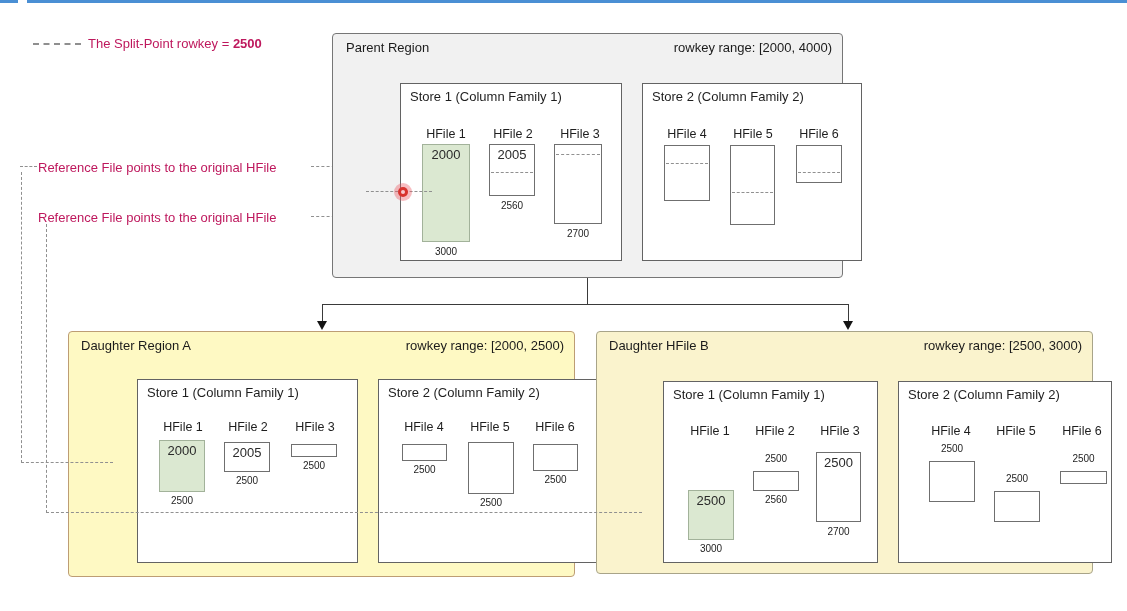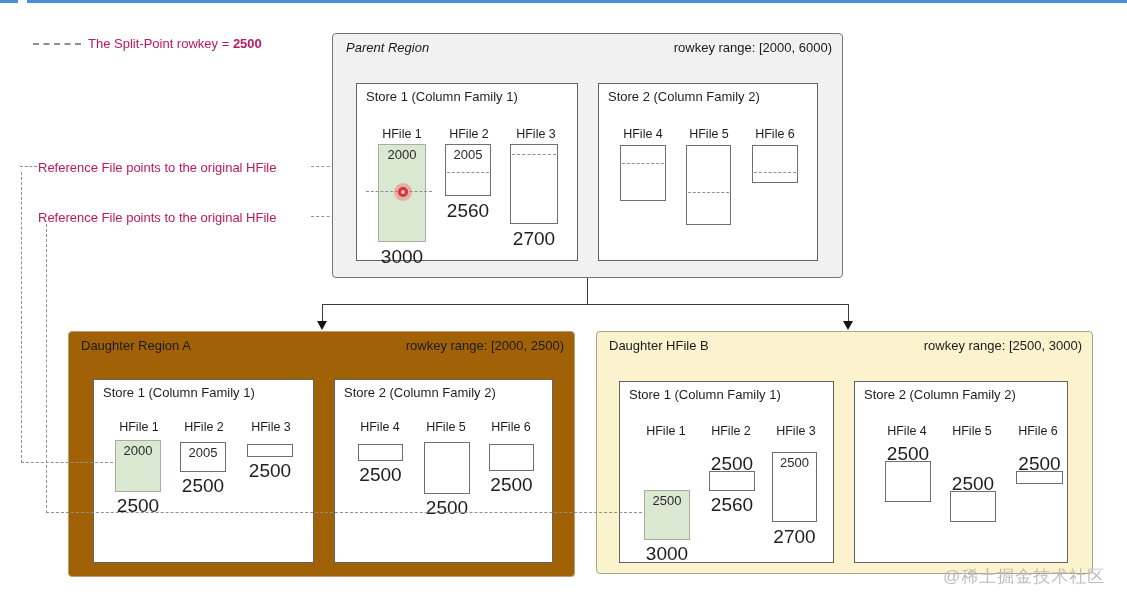--- a/index.html
+++ b/index.html
@@ -20,28 +20,28 @@
 
   .solid-v { width:0; border-left:1.5px solid #3a3a3a; }
   .solid-h { height:0; border-top:1.5px solid #3a3a3a; }
   .arrow-right { width:0; height:0; border-top:5px solid transparent; border-bottom:5px solid transparent; border-left:9px solid #141414; }
   .arrow-down { width:0; height:0; border-left:5px solid transparent; border-right:5px solid transparent; border-top:9px solid #141414; }
 
   .region { border-radius:4px; }
   .region-title { font-size:13px; color:#1b1b1b; white-space:nowrap; }
   .region-range { font-size:13px; color:#1b1b1b; white-space:nowrap; }
 
-  .store { background:#ffffff; border:1.5px solid #636363; }
+  .store { background:#ffffff; border:1.5px solid #636363;margin-left:44px; }
   .store-title { position:absolute; left:9px; top:5px; font-size:13px; white-space:nowrap; }
 
   .hlabel { font-size:12.5px; text-align:center; white-space:nowrap; }
   .hfile-box { background:#ffffff; border:1.4px solid #6f6f6f; }
   .hfile-box.green { background:#dbe8d1; border-color:#a2b29a; }
   .in-num { position:absolute; top:2px; left:0; right:0; text-align:center; font-size:13px; color:#2a2a2a; }
-  .num { font-size:19px; text-align:center; white-space:nowrap; }
+  .num { font-size:10px; text-align:center; white-space:nowrap; }
 
   .overlay { z-index:5; }
 
   .split-dot-halo { width:18px; height:18px; border-radius:50%; background:rgba(236,90,100,0.40); z-index:6; }
   .split-dot-ring { position:absolute; left:4px; top:4px; width:10px; height:10px; border-radius:50%; background:#d8332e; }
   .split-dot-core { position:absolute; left:3px; top:3px; width:4px; height:4px; border-radius:50%; background:#f7c9cd; }
 
   .watermark { font-size:17px; color:#bdbdbd; letter-spacing:1px; white-space:nowrap; }
 </style>
 </head>
@@ -61,22 +61,22 @@
   <div class="abs dash-thin" style="left:20px;top:166px;width:17px;"></div>
   <div class="abs lbl" style="left:38px;top:160px;">Reference File points to the original HFile</div>
   <div class="abs dash-thin" style="left:311px;top:166px;width:55px;"></div>
   <div class="abs arrow-right" style="left:366px;top:161px;"></div>
 
   <div class="abs lbl" style="left:38px;top:210px;">Reference File points to the original HFile</div>
   <div class="abs dash-thin" style="left:311px;top:216px;width:55px;"></div>
   <div class="abs arrow-right" style="left:366px;top:211px;"></div>
 
   <div class="abs region" style="left:332px;top:33px;width:511px;height:245px;background:#f1f1f1;border:1.5px solid #767676;">
-    <div class="region-title abs" style="left:13px;top:6px;font-style:italic;">Parent Region</div>
-    <div class="region-range abs" style="right:10px;top:6px;">rowkey range: [2000, 6000)</div>
+    <div class="region-title abs" style="left:13px;top:6px;">Parent Region</div>
+    <div class="region-range abs" style="right:10px;top:6px;">rowkey range: [2000, 4000)</div>
 
     <div class="abs store" style="left:23px;top:49px;width:222px;height:178px;">
       <div class="store-title">Store 1 (Column Family 1)</div>
 
       <div class="abs hlabel" style="left:13px;top:43px;width:64px;">HFile 1</div>
       <div class="abs hfile-box green" style="left:21px;top:60px;width:48px;height:98px;">
         <div class="in-num">2000</div>
       </div>
       <div class="abs num" style="left:21px;top:162px;width:48px;">3000</div>
 
@@ -121,21 +121,21 @@
     </div>
   </div>
 
   <div class="abs solid-v" style="left:587px;top:278px;height:27px;"></div>
   <div class="abs solid-h" style="left:322px;top:304px;width:527px;"></div>
   <div class="abs solid-v" style="left:322px;top:304px;height:19px;"></div>
   <div class="abs arrow-down" style="left:317px;top:321px;"></div>
   <div class="abs solid-v" style="left:848px;top:304px;height:19px;"></div>
   <div class="abs arrow-down" style="left:843px;top:321px;"></div>
 
-  <div class="abs region" style="left:68px;top:331px;width:507px;height:246px;background:#a16207;border:1.5px solid #bd9d74;">
+  <div class="abs region" style="left:68px;top:331px;width:507px;height:246px;background:#fef9c3;border:1.5px solid #bd9d74;">
     <div class="region-title abs" style="left:12px;top:6px;">Daughter Region A</div>
     <div class="region-range abs" style="right:10px;top:6px;">rowkey range: [2000, 2500)</div>
 
     <div class="abs store" style="left:24px;top:47px;width:221px;height:184px;">
       <div class="store-title">Store 1 (Column Family 1)</div>
 
       <div class="abs hlabel" style="left:13px;top:40px;width:64px;">HFile 1</div>
       <div class="abs hfile-box green" style="left:21px;top:60px;width:46px;height:52px;">
         <div class="in-num">2000</div>
       </div>
@@ -209,15 +209,14 @@
       <div class="abs num" style="left:161px;top:71px;width:47px;">2500</div>
       <div class="abs hfile-box" style="left:161px;top:89px;width:47px;height:13px;"></div>
     </div>
   </div>
 
   <div class="abs dash-thin overlay" style="left:21px;top:462px;width:92px;"></div>
   <div class="abs dash-v overlay" style="left:21px;top:172px;height:291px;border-left-width:1.5px;"></div>
   <div class="abs dash-v overlay" style="left:46px;top:224px;height:289px;border-left-width:1.5px;"></div>
   <div class="abs dash-thin overlay" style="left:46px;top:512px;width:596px;"></div>
 
-  <div class="abs watermark" style="left:943px;top:565px;">@稀土掘金技术社区</div>
 
 </div>
 
 </body></html>

